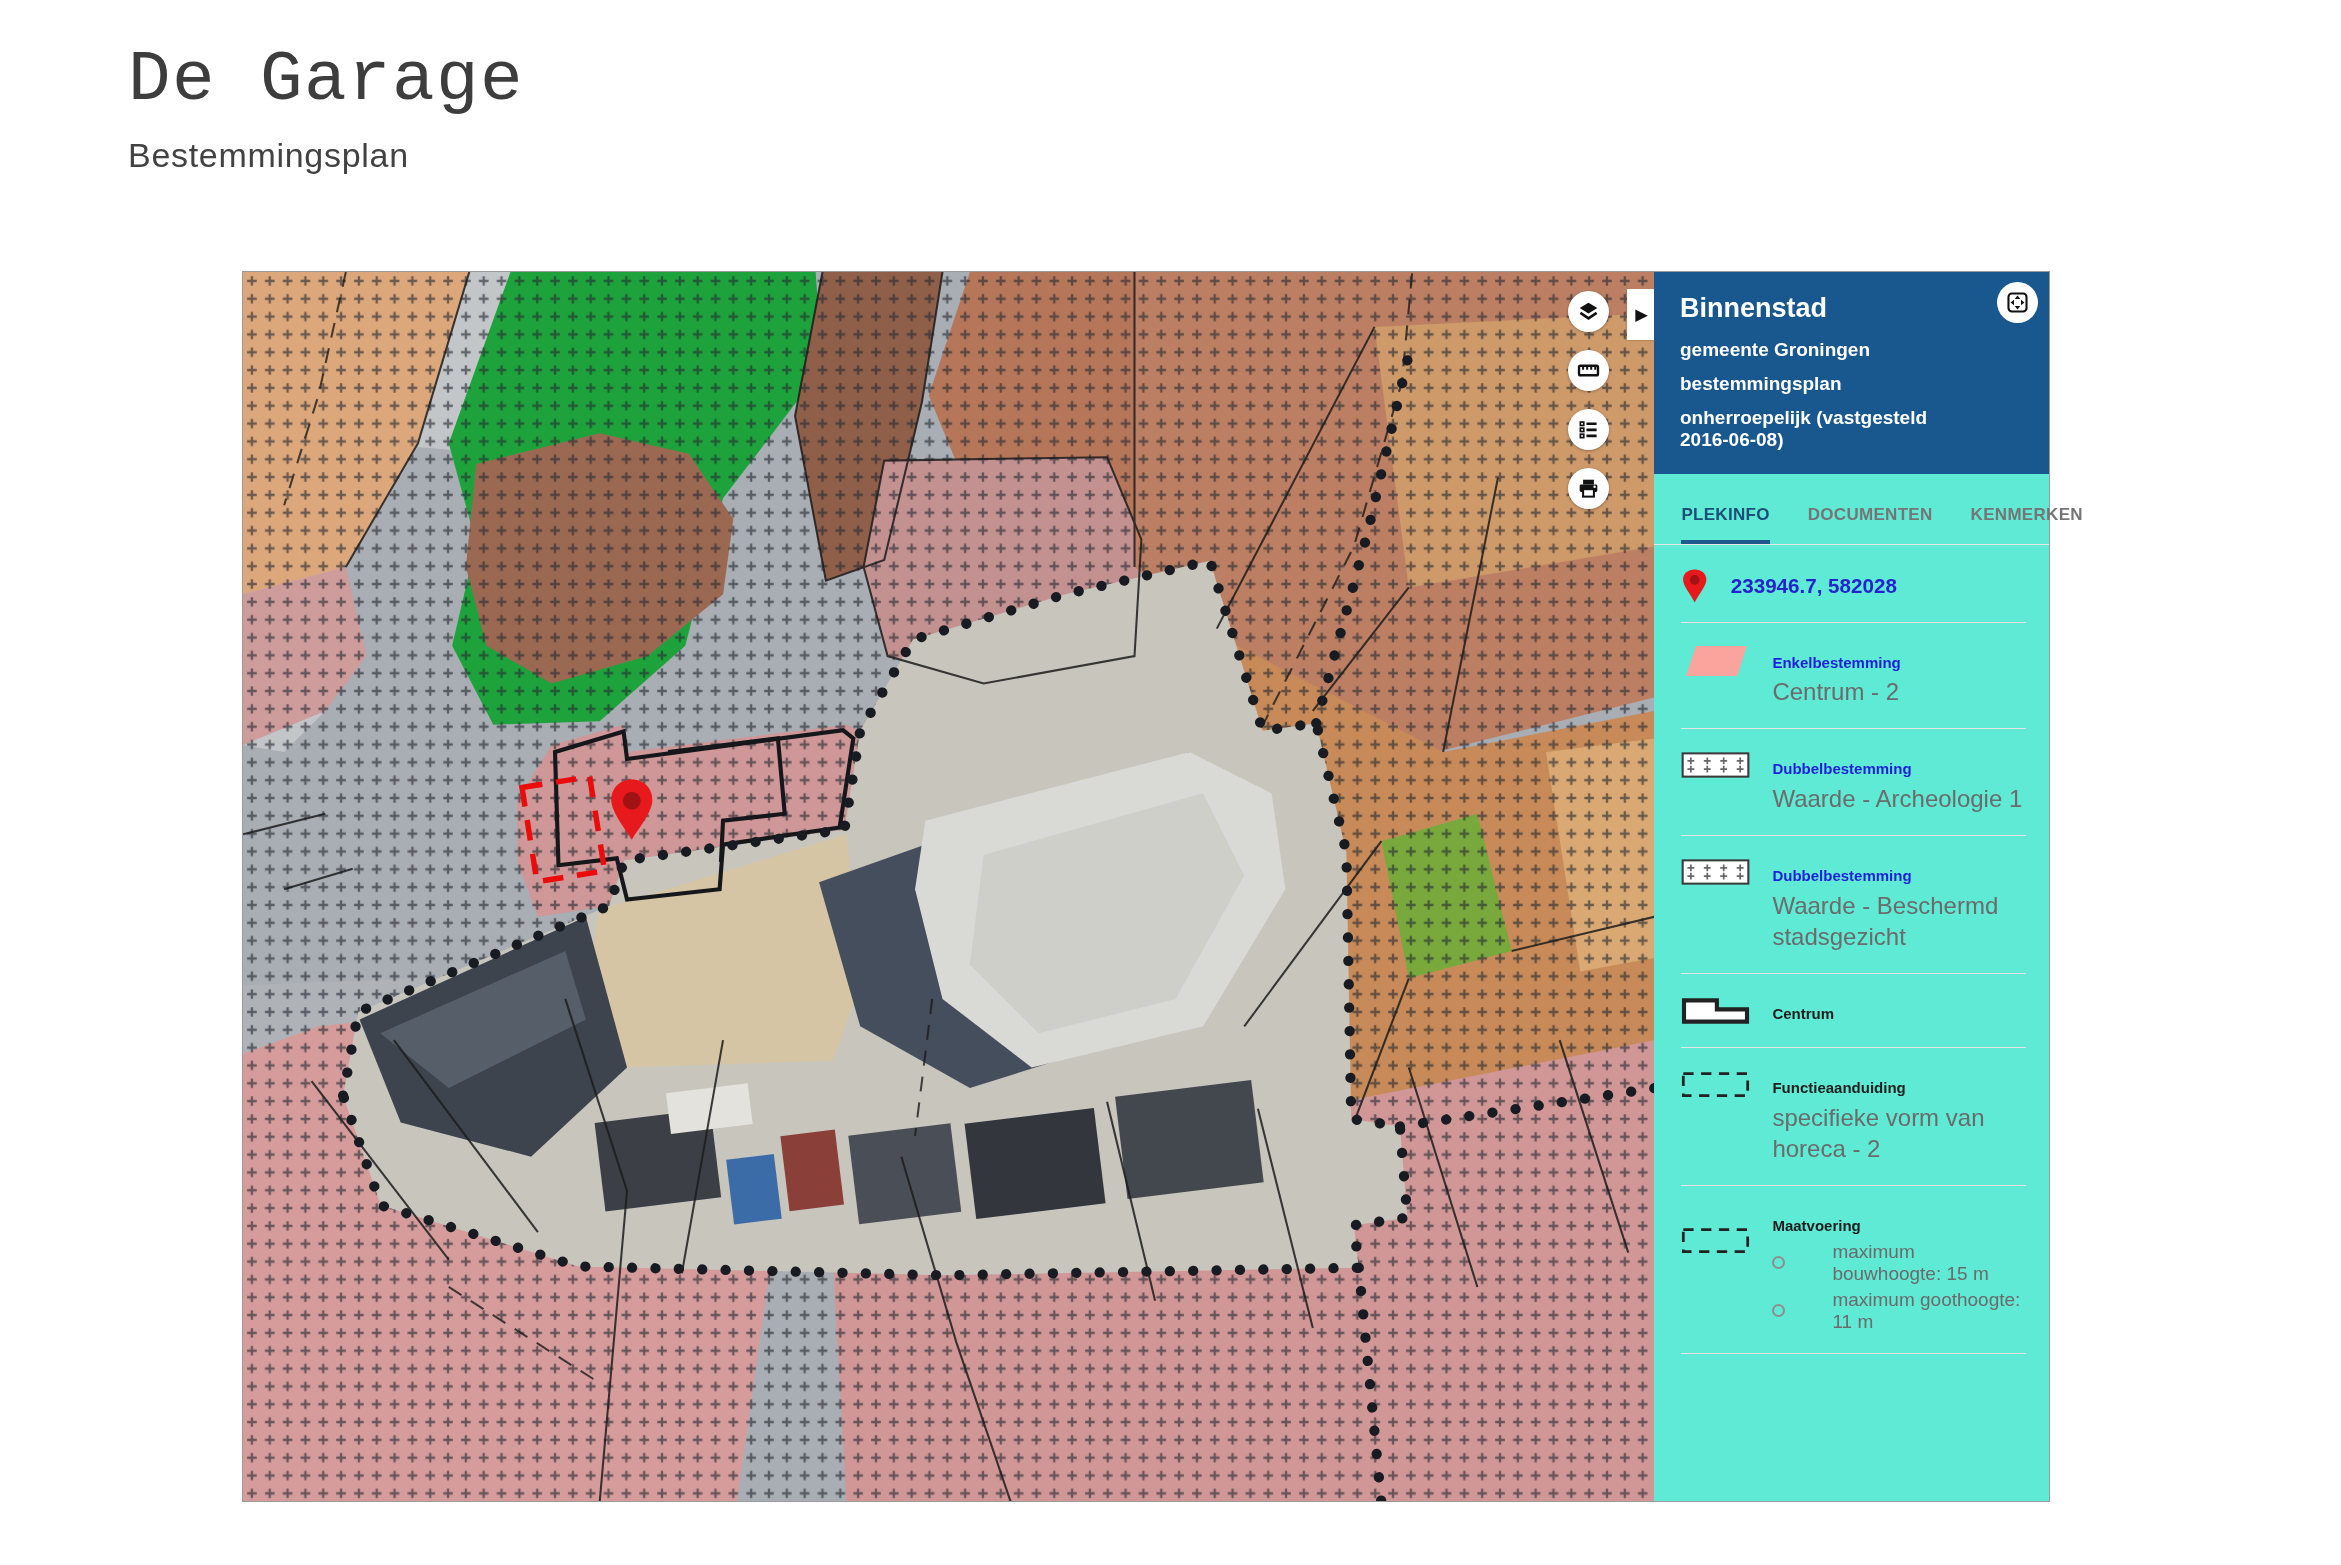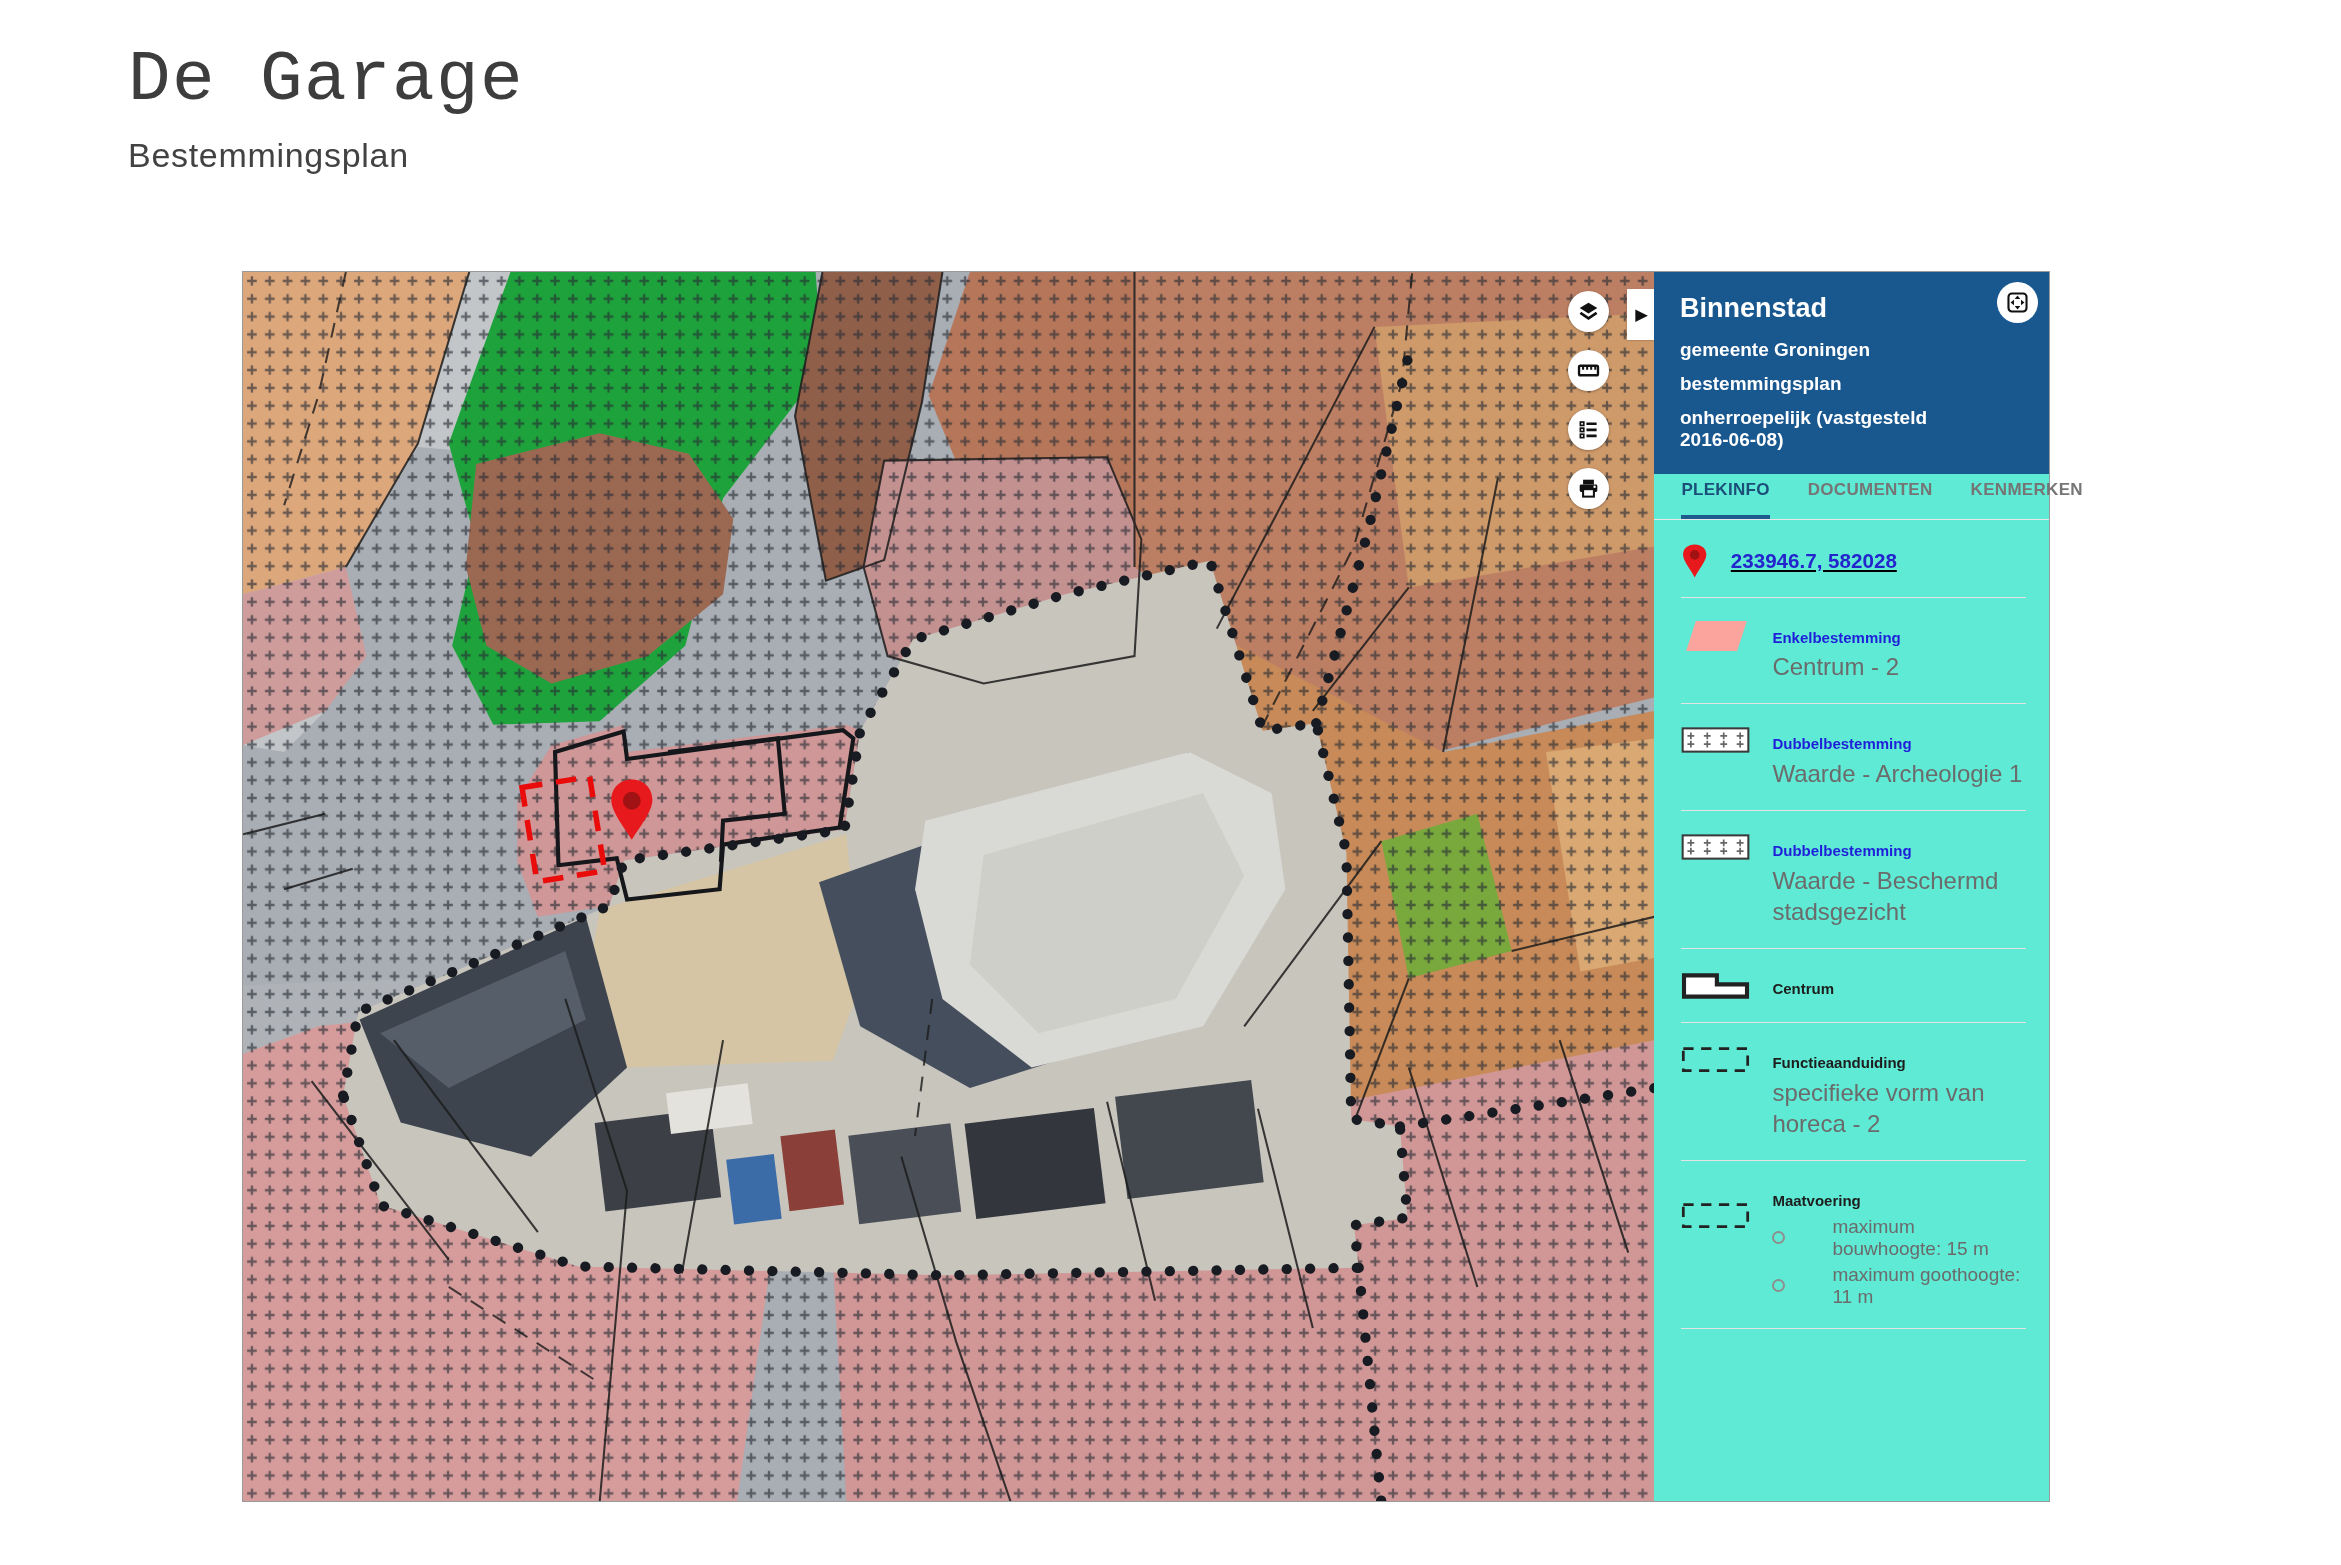--- a/index.html
+++ b/index.html
@@ -24,25 +24,25 @@
 
   
   .panel{width:395px;height:100%;background:#5eead4;display:flex;flex-direction:column;box-sizing:border-box;}
   .panel-header{position:relative;background:#19578f;color:#ffffff;padding:20.6px 75px 23px 26px;flex:0 0 auto;}
   .panel-title{font-size:27px;font-weight:bold;margin:0 0 15px 0;}
   .panel-line{font-size:19px;font-weight:600;margin-top:12.3px;line-height:1.15;}
   .expand-btn{position:absolute;top:9.6px;right:11px;width:41px;height:41px;border-radius:50%;background:#ffffff;border:none;display:flex;align-items:center;justify-content:center;cursor:pointer;padding:0;}
   .expand-btn svg{width:25px;height:25px;}
 
   .tabs{display:flex;flex:0 0 auto;padding:0 0 0 27.4px;border-bottom:0.7px solid #e8e8e8;}
-  .tab{font-size:17px;font-weight:700;letter-spacing:0.3px;color:#757575;padding:6px 0 15px 0;margin-right:38px;background:none;border:none;cursor:pointer;font-family:"Liberation Sans",sans-serif;border-bottom:4.1px solid transparent;}
+  .tab{font-size:17px;font-weight:700;letter-spacing:0.3px;color:#757575;padding:31px 0 15px 0;margin-right:38px;background:none;border:none;cursor:pointer;font-family:"Liberation Sans",sans-serif;border-bottom:4.1px solid transparent;}
   .tab.active{color:#1b4e78;border-bottom-color:#1e5a8b;}
 
   .panel-content{flex:1 1 auto;padding:0 23px 0 27.4px;overflow:hidden;}
-  .coord-row{display:flex;align-items:center;padding:23px 0 18px 0;text-decoration:underline;}
+  .coord-row{display:flex;align-items:center;padding:23px 0 18px 0;}
   .coord-row svg{width:27.4px;height:36px;margin-right:22px;flex:0 0 auto;}
   .coord-text{font-size:20.6px;font-weight:600;color:#2424cc;}
 
   .legend-row{display:flex;align-items:flex-start;padding:19px 0 20.6px 0;border-top:0.7px solid #e4e4e4;}
   .legend-row:first-of-type{border-top:none;}
   .swatch-col{width:91px;flex:0 0 auto;padding-top:4.1px;}
   .legend-texts{flex:1;}
   .legend-title{font-size:15px;font-weight:600;color:#1d1d1d;line-height:1.25;margin-top:12px;}
   .legend-title.link{color:#1f1fd9;cursor:pointer;}
   .legend-sub{font-size:24px;color:#6b6b6b;margin-top:4.1px;line-height:1.3;}

